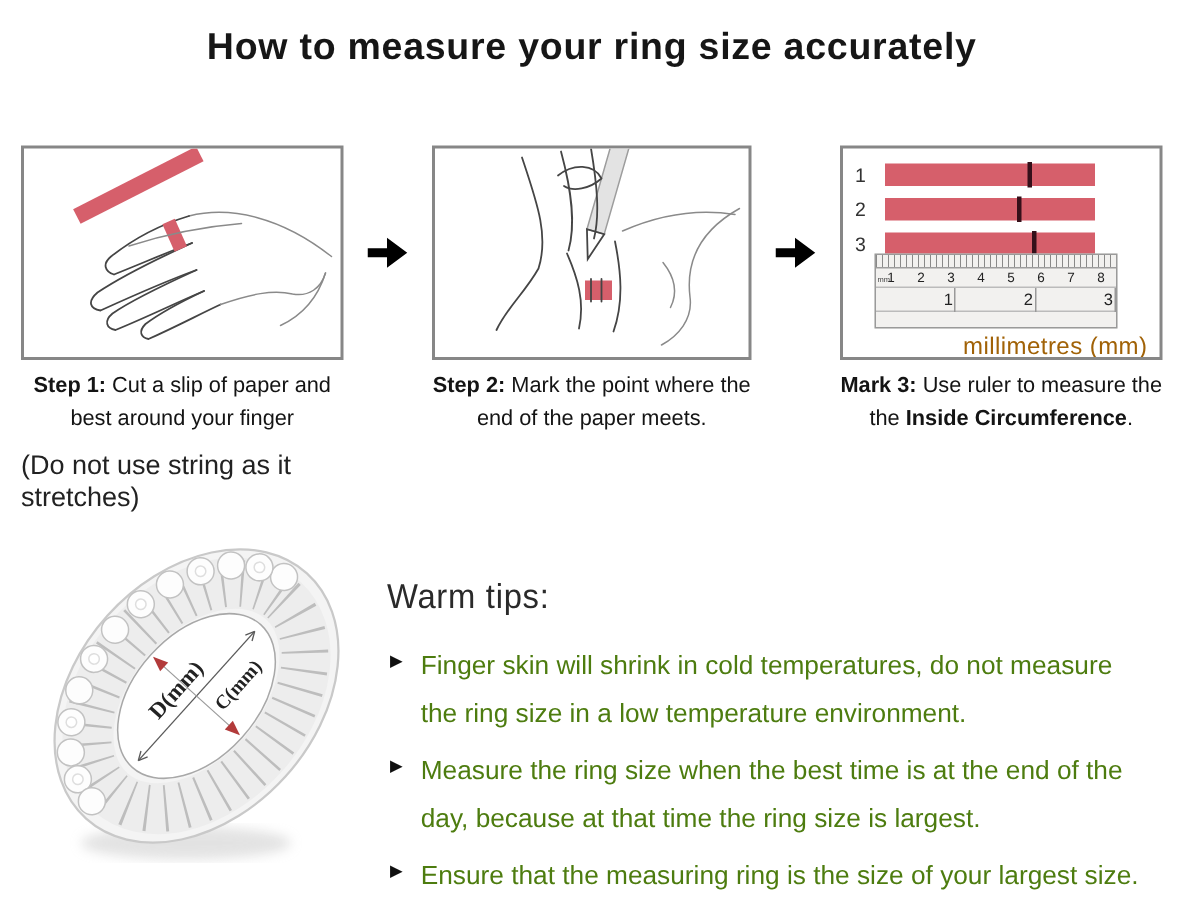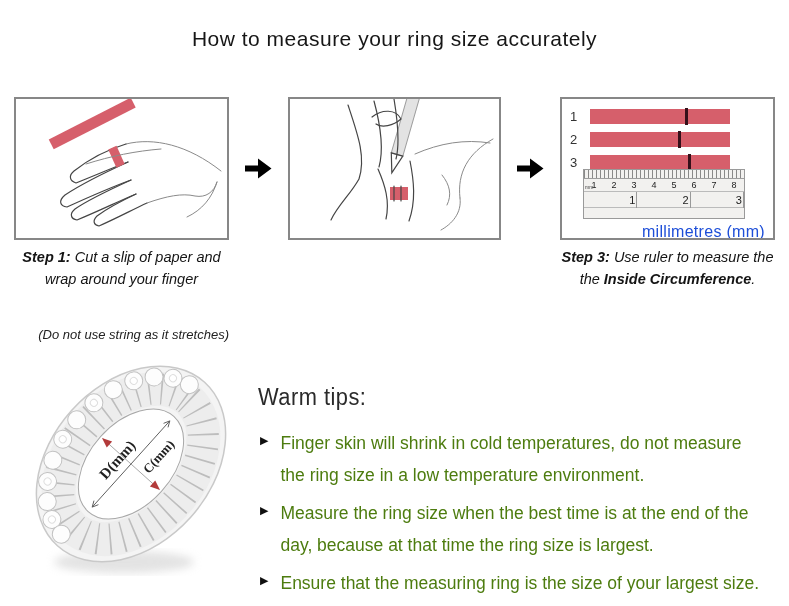--- a/index.html
+++ b/index.html
@@ -3,21 +3,21 @@
 <meta charset="utf-8">
 <style>
   * { margin:0; padding:0; box-sizing:border-box; }
   html,body { background:#ffffff; }
   .canvas {
     position:relative; width:789px; height:606px; background:#ffffff;
     font-family:"Liberation Sans", sans-serif; color:#1a1a1a; overflow:hidden;
   }
   
   .page-title {
-    padding-top:27px; text-align:center; font-size:21px; font-weight:400;
+    padding-top:17px; text-align:center; font-size:25px; font-weight:700;
     letter-spacing:0.5px; color:#161616;
   }
   
   .boxes-row {
     position:absolute; left:14px; top:97px; width:761px; height:143px;
     display:flex; align-items:center;
   }
   .step-box {
     width:215px; height:143px; border:2px solid #878787; background:#fff;
     position:relative; overflow:hidden; flex:none;
@@ -38,29 +38,29 @@
   }
   .tickband { height:9px; border-bottom:1px solid #8f8f8f;
     background:repeating-linear-gradient(90deg,#777 0 1px,transparent 1px 4px); opacity:.85; }
   .numrow { display:flex; justify-content:space-around; align-items:center;
     font-size:9px; color:#222; height:13px; border-bottom:1px solid #bbb; position:relative; }
   .numrow .mm { position:absolute; left:1px; bottom:1px; font-size:5px; color:#444; }
   .inchrow { display:flex; align-items:center; font-size:11px; color:#222; height:16px;
     border-bottom:1px solid #bbb; }
   .inchrow span { flex:1; text-align:right; border-right:1px solid #999; line-height:16px; padding-right:1px; }
   .unit-label { position:absolute; left:0; right:8px; top:124px; text-align:right;
-    font-size:16px; color:#1d4ed8; letter-spacing:.3px; }
-  
-  .captions-row { position:absolute; left:14px; top:247px; width:761px; display:flex;font-style:italic; }
+    font-size:16px; color:#a16207; letter-spacing:.3px; }
+  
+  .captions-row { position:absolute; left:14px; top:247px; width:761px; display:flex; }
   .caption-col { width:215px; flex:none; display:flex; flex-direction:column; height:95px; }
   .caption-col.mid { width:213px; }
   .caption-gap { flex:1; }
   .caption { font-size:14.5px; line-height:1.5; text-align:center; color:#141414; }
   .caption b { font-weight:700; }
-  .note { margin-top:auto; font-size:13px; text-align:right; color:#222; }
+  .note { margin-top:auto; font-size:18px; text-align:left; color:#222; }
   
   .bottom { position:absolute; left:0; top:360px; width:789px; height:246px; }
   .ring-wrap { position:absolute; left:6px; top:4px; width:250px; height:220px; }
   .tips { position:absolute; left:258px; top:24px; width:515px; }
   .tips-heading { font-size:23px; color:#2a2a2a; letter-spacing:.5px; font-weight:400;
     transform:scaleX(.95); transform-origin:left; }
   .tip-list { margin-top:16px; }
   .tip-item { display:flex; margin-bottom:5px; }
   .tip-bullet { font-size:11px; color:#101010; margin:7px 12px 0 2px; flex:none; }
   .tip-text { font-size:17.5px; line-height:1.85; color:#4d7c0f; width:488px; }
@@ -167,29 +167,36 @@
       </div>
       <div class="unit-label">millimetres (mm)</div>
     </div>
   </div>
 
   <div class="captions-row">
     <div class="caption-col">
       <div class="caption">
         <b>Step 1:</b>
         <span>Cut a slip of paper and</span><br>
-        <span>wrap around your finger</span>
+        <span>best around your finger</span>
       </div>
       <div class="note">(Do not use string as it stretches)</div>
     </div>
     <div class="caption-gap"></div>
+    <div class="caption-col mid">
+      <div class="caption">
+        <b>Step 2:</b>
+        <span>Mark the point where the</span><br>
+        <span>end of the paper meets.</span>
+      </div>
+    </div>
     <div class="caption-gap"></div>
     <div class="caption-col">
       <div class="caption">
-        <b>Step 3:</b>
+        <b>Mark 3:</b>
         <span>Use ruler to measure the</span><br>
         <span>the </span><b>Inside Circumference</b><span>.</span><br>
       </div>
     </div>
   </div>
 
   <div class="bottom">
 
     <div class="ring-wrap">
       <svg width="250" height="220" viewBox="0 0 250 220">

